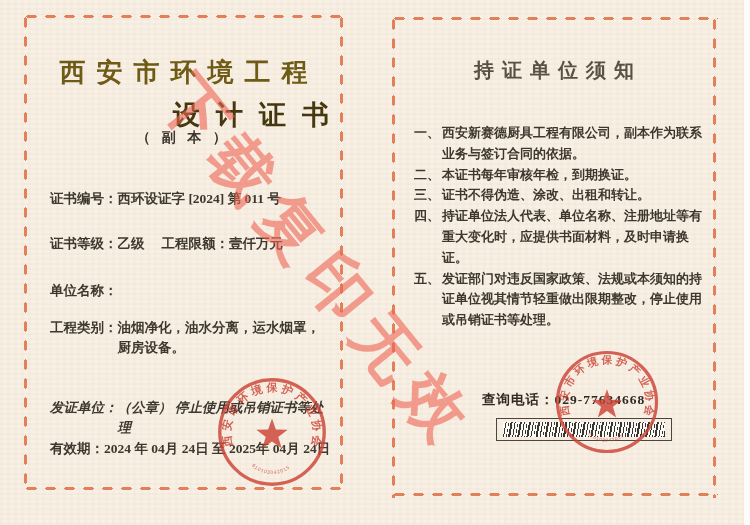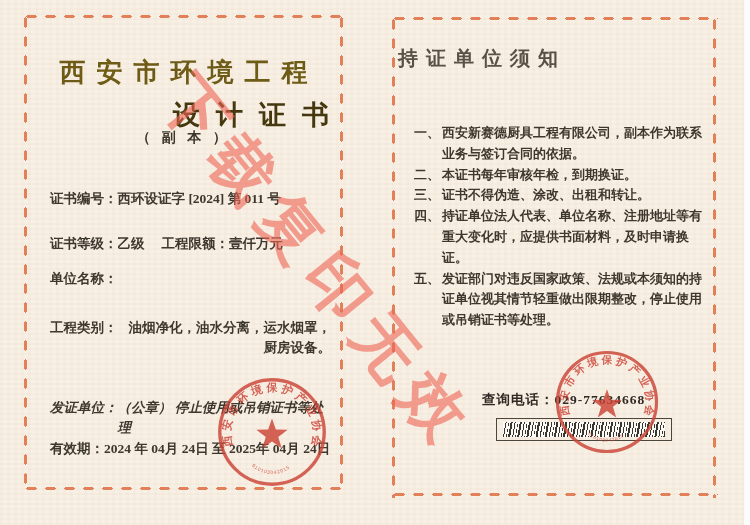--- a/index.html
+++ b/index.html
@@ -28,21 +28,21 @@
   .lp-title2{position:absolute;left:0;right:0;top:84px;text-align:right;
     font-size:27px;font-weight:700;letter-spacing:16px;color:#45370e;text-indent:16px;}
   .lp-sub{position:absolute;left:0;right:0;top:116px;text-align:center;
     font-size:14px;font-weight:700;letter-spacing:4px;color:#3c362c;}
   .row{position:absolute;left:28px;right:14px;display:flex;
     font-size:13.5px;font-weight:700;line-height:1.45;}
   .row .lbl{white-space:nowrap;}
   .row .val{flex:1;}
 
   
-  .rp-title{position:absolute;left:0;right:0;top:30px;text-align:left;
+  .rp-title{position:absolute;left:0;right:0;top:42px;text-align:center;
     font-size:20px;font-weight:700;letter-spacing:8px;color:#5a5145;text-indent:8px;}
   .notices{position:absolute;left:24px;right:16px;top:108px;
     font-size:13px;font-weight:700;line-height:1.6;}
   .notice{display:flex;}
   .notice .num{width:28px;flex:0 0 28px;}
   .notice .txt{flex:1;}
   .phone{position:absolute;left:92px;top:376px;font-size:13.5px;font-weight:700;
     color:#2f2a24;z-index:10;letter-spacing:1px;}
   .barcode{position:absolute;left:106px;top:403px;width:176px;height:23px;
     background:#fbfbf8;border:1px solid #4a453d;z-index:10;
@@ -82,24 +82,24 @@
     <div class="lp-sub">（ 副 本 ）</div>
 
     <div class="row" style="top:176px;">
       <span class="lbl">证书编号：</span>
       <span class="val">西环设证字 [2024] 第 011 号</span>
     </div>
     <div class="row" style="top:221px;">
       <span class="lbl">证书等级：</span>
       <span class="val">乙级　 工程限额：壹仟万元</span>
     </div>
-    <div class="row" style="top:256px;">
+    <div class="row" style="top:268px;">
       <span class="lbl">单位名称：</span>
     </div>
-    <div class="row" style="top:305px;text-align:right;">
+    <div class="row" style="top:305px;">
       <span class="lbl">工程类别：</span>
       <span class="val">油烟净化，油水分离，运水烟罩，厨房设备。</span>
     </div>
     <div class="row" style="top:385px;font-style:italic;">
       <span class="lbl">发证单位：</span>
       <span class="val">（公章） 停止使用或吊销证书等处理</span>
     </div>
     <div class="row" style="top:426px;">
       <span class="lbl">有效期：</span>
       <span class="val">2024 年 04月 24日 至 2025年 04月 24日</span>

